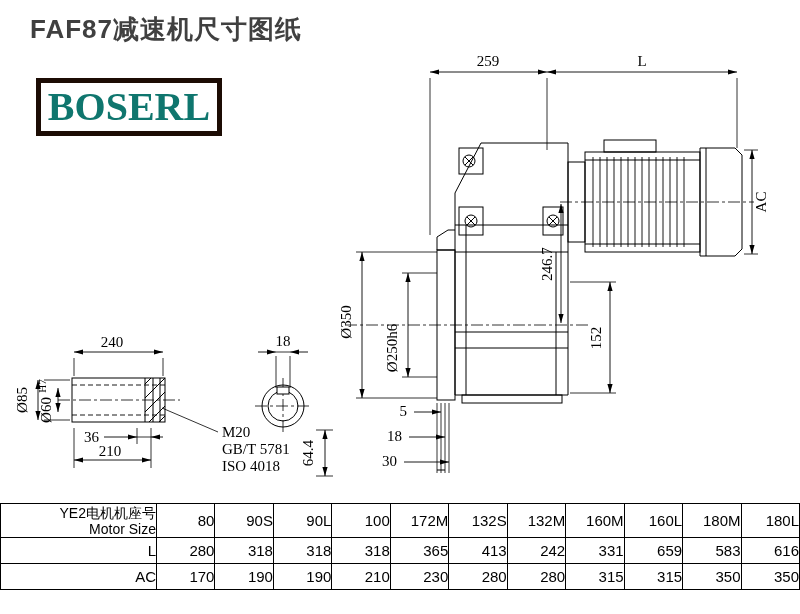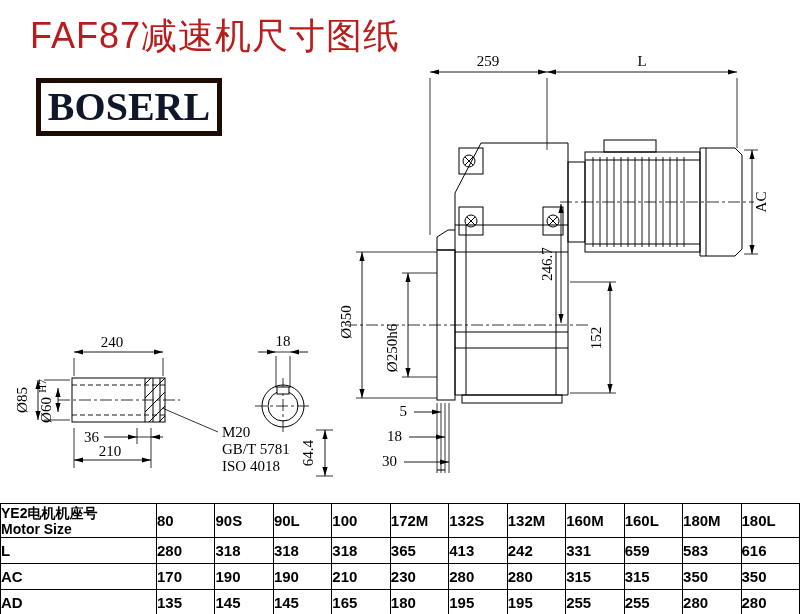--- a/index.html
+++ b/index.html
@@ -1,35 +1,35 @@
 <!DOCTYPE html>
 <html><head>
 <meta charset="utf-8">
 <style>
   *{margin:0;padding:0;box-sizing:border-box}
   html,body{width:800px;height:614px;background:#fff;overflow:hidden;position:relative;
     font-family:"Liberation Sans",sans-serif}
-  .title{position:absolute;left:30px;top:12px;font-size:36px;font-weight:normal;
-    color:#b91c1c;letter-spacing:1px;white-space:nowrap}
+  .title{position:absolute;left:30px;top:12px;font-size:26px;font-weight:bold;
+    color:#404040;letter-spacing:1px;white-space:nowrap}
   .logo{position:absolute;left:36px;top:78px;width:186px;height:58px;border:5px solid #1c0c04;
     display:flex;align-items:center;justify-content:center;background:#fff}
-  .logo span{font-family:"Liberation Serif",serif;font-size:40px;font-weight:bold;color:#0f172a;line-height:1}
+  .logo span{font-family:"Liberation Serif",serif;font-size:40px;font-weight:bold;color:#0f766e;line-height:1}
   svg#drawing{position:absolute;left:0;top:55px}
   .ln line,.ln polyline,.ln polygon,.ln rect,.ln circle{stroke:#000;stroke-width:1;fill:none}
   .cl line{stroke:#000;stroke-width:.8;stroke-dasharray:12 3 3 3}
   line.dash{stroke:#000;stroke-width:.9;stroke-dasharray:5 3}
   .ext line{stroke:#000;stroke-width:.8}
   .dim{stroke:#000;stroke-width:.9}
   .arr{fill:#000;stroke:none}
   .txt{font-family:"Liberation Serif",serif;font-size:15px;fill:#000}
   .txt.sm{font-size:11px}
   .key{fill:#fff;stroke:#000;stroke-width:1}
   table{position:absolute;left:0;top:503px;width:800px;border-collapse:collapse;
     table-layout:fixed;font-size:15px;background:#fff}
-  th,td{border:1px solid #000;text-align:left;font-weight:bold;height:26px;padding:0;
+  th,td{border:1px solid #000;text-align:right;font-weight:normal;height:26px;padding:0;
     font-family:"Liberation Sans",sans-serif;overflow:hidden}
   thead th{height:34px}
   th.first{width:156px}
   th.first div{font-size:14px;line-height:16px}
 </style>
 </head>
 <body>
 
 <svg id="drawing" width="800" height="448" viewBox="0 55 800 448">
 
@@ -261,28 +261,14 @@
         <td>190</td>
         <td>210</td>
         <td>230</td>
         <td>280</td>
         <td>280</td>
         <td>315</td>
         <td>315</td>
         <td>350</td>
         <td>350</td>
       </tr>
-      <tr>
-        <th>AD</th>
-        <td>135</td>
-        <td>145</td>
-        <td>145</td>
-        <td>165</td>
-        <td>180</td>
-        <td>195</td>
-        <td>195</td>
-        <td>255</td>
-        <td>255</td>
-        <td>280</td>
-        <td>280</td>
-      </tr>
     </tbody>
 </table>
 
 </body></html>

